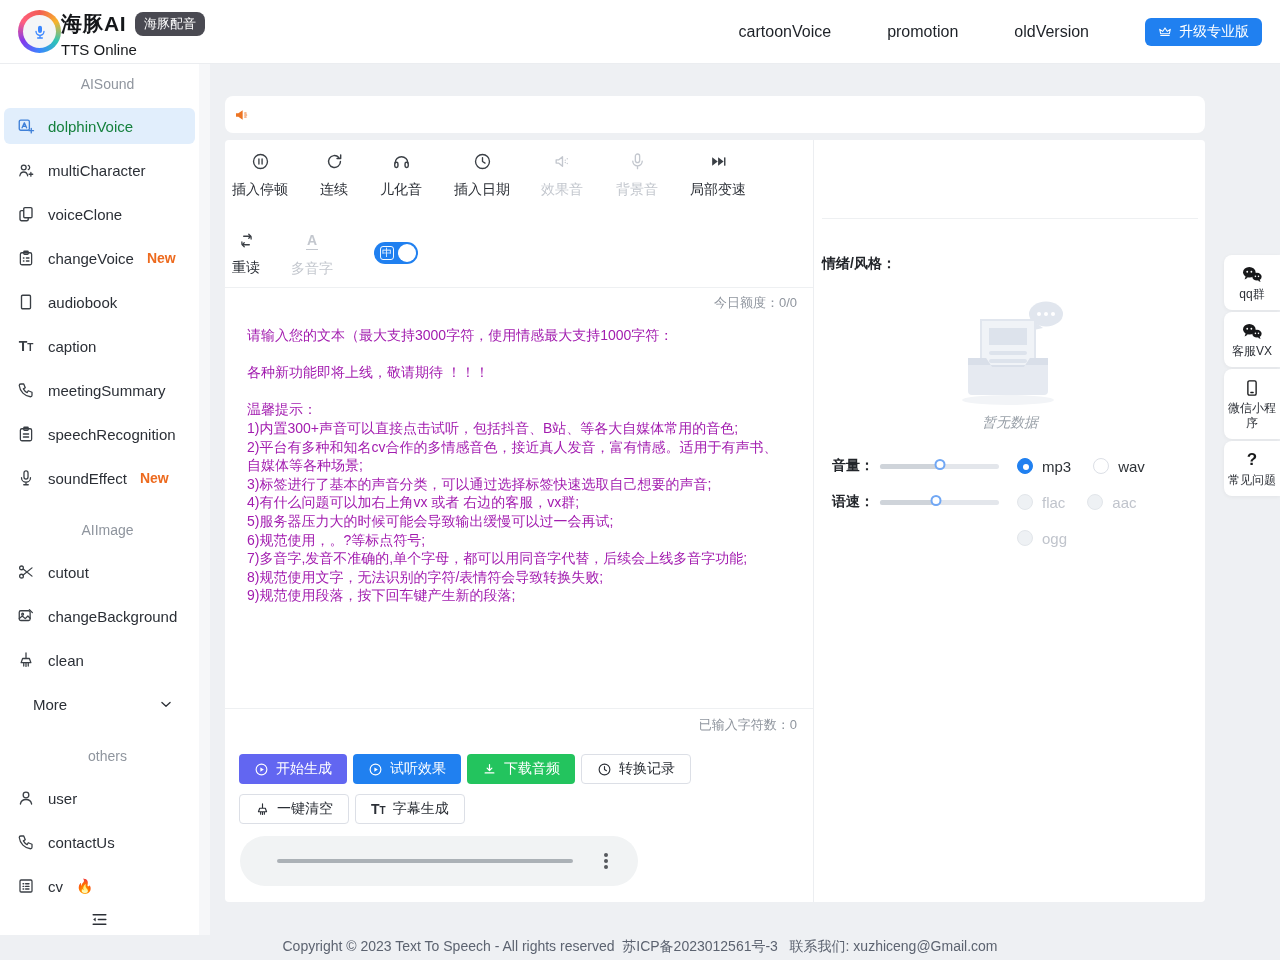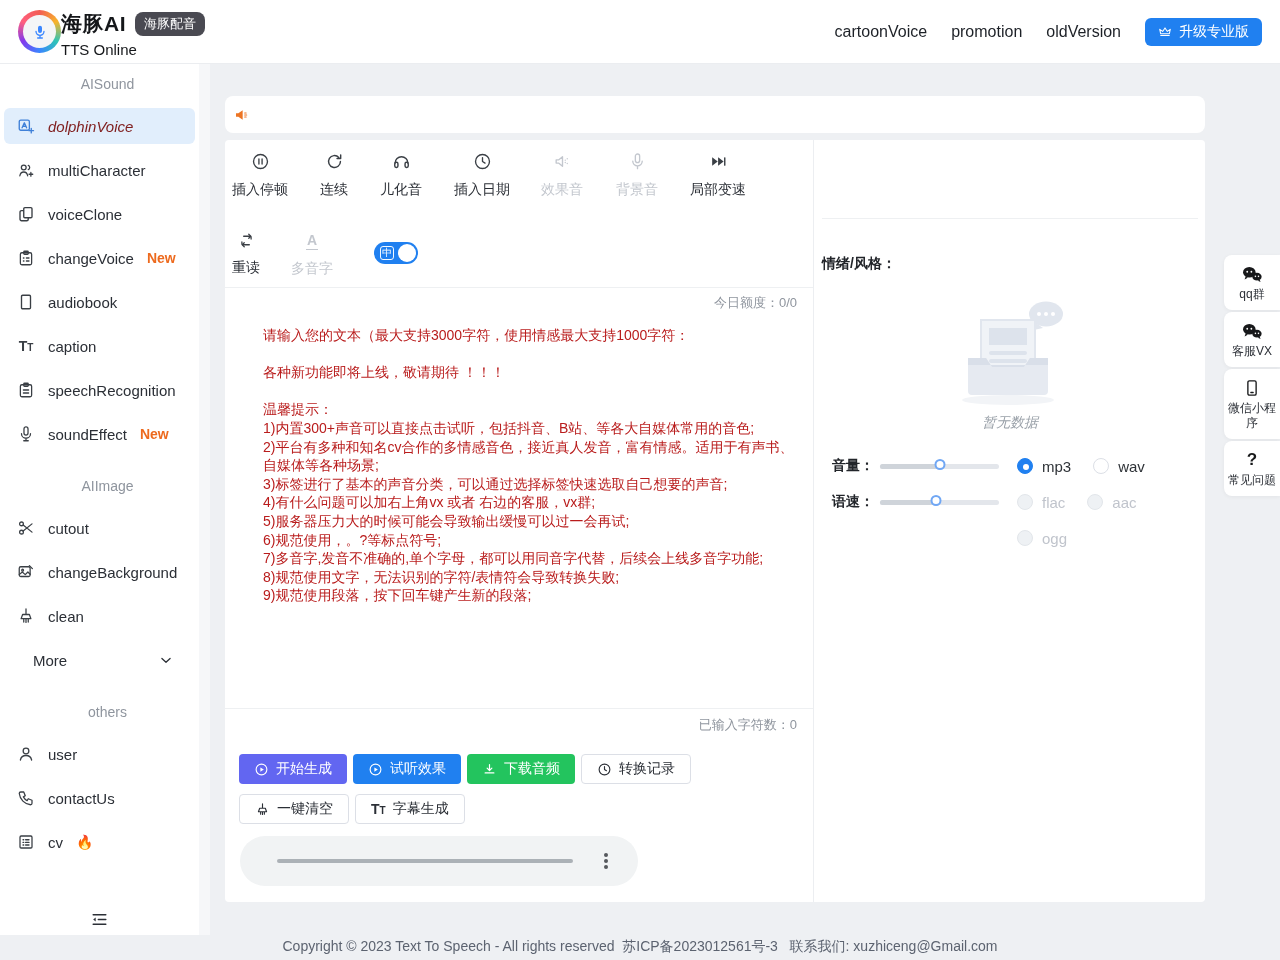--- a/index.html
+++ b/index.html
@@ -16,32 +16,32 @@
   .logo-wrap { position:absolute; left:18px; top:10px; display:flex; }
   .avatar { width:43px; height:43px; border-radius:50%; overflow:hidden;
     background:conic-gradient(#f25c54,#f7b32b,#2ec4b6,#3a86ff,#8338ec,#ff5f7e,#f25c54);
     display:flex; align-items:center; justify-content:center; }
   .avatar-inner { width:33px; height:33px; border-radius:50%; background:#f4f5f7; display:flex; align-items:center; justify-content:center; }
   .brand { }
   .brand-top { display:flex; align-items:center; gap:9px; }
   .brand-title { font-size:21px; font-weight:bold; color:#15171a; letter-spacing:.5px; }
   .brand-badge { background:#4a4a52; color:#fff; font-size:13px; padding:3px 9px; border-radius:8px; }
   .brand-sub { font-size:15px; color:#15171a; margin-top:3px; }
-  .nav { position:absolute; right:18px; top:0; height:64px; display:flex; align-items:center; gap:24px; }
+  .nav { position:absolute; right:18px; top:0; height:64px; display:flex; align-items:center; gap:56px; }
   .nav-item { font-size:16px; color:#1d2127; cursor:pointer; }
   .upgrade-btn { height:28px; background:#2080f0; color:#fff; border:none; border-radius:6px; display:flex; align-items:center; gap:7px; padding:0 13px; font-size:14px; cursor:pointer; }
 
   
   .sidebar { position:absolute; left:0; top:64px; width:199px; height:871px; background:#fff; padding-top:12px; }
   .side-gutter { position:absolute; left:199px; top:64px; width:11px; height:871px; background:#f6f7f9; }
   .side-section { font-size:14px; color:#8f959e; margin:0 0 0 16px; height:16px; line-height:16px;text-align:center; }
   .side-section + .side-item { margin-top:16px; }
   .side-item { height:36px; margin:0 4px 8px; display:flex; align-items:center; padding-left:13px; border-radius:6px; font-size:15px; gap:13px; color:#2b2f36; cursor:pointer; }
   .side-item .sicon { width:18px; display:flex; justify-content:center; color:#3a3f45; }
-  .side-item.selected { background:#e1eefc; color:#7f1d1d;font-style:italic; }
+  .side-item.selected { background:#e1eefc; color:#15803d; }
   .side-item.selected .sicon { color:#3f80d8; }
   .new-badge { color:#ed6a1e; font-weight:bold; font-size:14px; }
   .side-gap { height:18px; }
   .more-item { padding-left:29px; padding-right:22px; justify-content:space-between; }
   .flame { font-size:14px; }
   .collapse-row { position:absolute; bottom:6px; left:0; width:199px; display:flex; justify-content:center; }
   .tt-ic { font-weight:bold; font-size:14px; letter-spacing:0; color:inherit; }
   .tt-ic small { font-size:10px; }
   .pinyin-a { font-size:14px; font-weight:bold; border-bottom:1.5px solid currentColor; padding:0 1px 1px; }
 
@@ -58,21 +58,21 @@
   .t-item.disabled { color:#c3c7ce; cursor:default; }
   .t-item.disabled .t-label { color:#c3c7ce; }
   .t-item.row2 { top:92px; }
 
   .switch { position:absolute; left:149px; top:102px; width:44px; height:22px; border-radius:11px; background:#2080f0; cursor:pointer; }
   .switch-text { position:absolute; left:6px; top:4px; width:14px; height:14px; border:1px solid rgba(255,255,255,.95); border-radius:3px; color:#fff; font-size:10px; line-height:12px; text-align:center; }
   .switch-knob { position:absolute; right:2px; top:2px; width:18px; height:18px; background:#fff; border-radius:50%; }
 
   .divider1 { position:absolute; top:147px; left:0; width:588px; border-top:1px solid #eef0f2; }
   .quota { position:absolute; top:154px; right:16px; font-size:13px; color:#8f959e; }
-  .text-display { position:absolute; top:186px; left:38px; width:534px; height:374px; font-size:14px; line-height:18.6px; color:#b91c1c; white-space:pre-wrap; cursor:text; overflow:hidden; }
+  .text-display { position:absolute; top:186px; left:22px; width:534px; height:374px; font-size:14px; line-height:18.6px; color:#a21caf; white-space:pre-wrap; cursor:text; overflow:hidden; }
   .divider2 { position:absolute; top:568px; left:0; width:588px; border-top:1px solid #eef0f2; }
   .char-count { position:absolute; top:576px; right:16px; font-size:13px; color:#8f959e; }
 
   .btn-rows { position:absolute; top:614px; left:14px; }
   .btn-row { display:flex; gap:6px; margin-bottom:10px; }
   .btn { height:30px; border-radius:4px; display:inline-flex; align-items:center; gap:7px; padding:0 15px; font-size:14px; border:none; cursor:pointer; white-space:nowrap; }
   .btn.purple { background:#6266f1; color:#fff; }
   .btn.blue   { background:#2080f0; color:#fff; }
   .btn.green  { background:#23c45e; color:#fff; }
   .btn.plain  { background:#fff; border:1px solid #dcdfe6; color:#2b2f36; }
@@ -197,20 +197,28 @@
           <rect x="6" y="3" width="12" height="18" rx="1.5"></rect>
         </svg>
       </span>
     <span>audiobook</span>
   </div>
   <div class="side-item">
     <span class="sicon">
         <span class="tt-ic">T<small>T</small></span>
       </span>
     <span>caption</span>
+  </div>
+  <div class="side-item">
+    <span class="sicon">
+        <svg width="18" height="18" viewBox="0 0 24 24" fill="none" stroke="currentColor" stroke-width="1.7" stroke-linecap="round" stroke-linejoin="round">
+          <path d="M5 4h4l2 5-2.5 1.5a12 12 0 0 0 5 5L15 13l5 2v4a2 2 0 0 1-2 2A17 17 0 0 1 3 6a2 2 0 0 1 2-2z"></path>
+        </svg>
+      </span>
+    <span>meetingSummary</span>
   </div>
   <div class="side-item">
     <span class="sicon">
         <svg width="18" height="18" viewBox="0 0 24 24" fill="none" stroke="currentColor" stroke-width="1.7" stroke-linecap="round" stroke-linejoin="round">
           <rect x="4.5" y="5" width="15" height="16" rx="2"></rect>
           <rect x="9" y="3" width="6" height="4" rx="1"></rect>
           <path d="M8.5 12h7M8.5 16h7"></path>
         </svg>
       </span>
     <span>speechRecognition</span>

